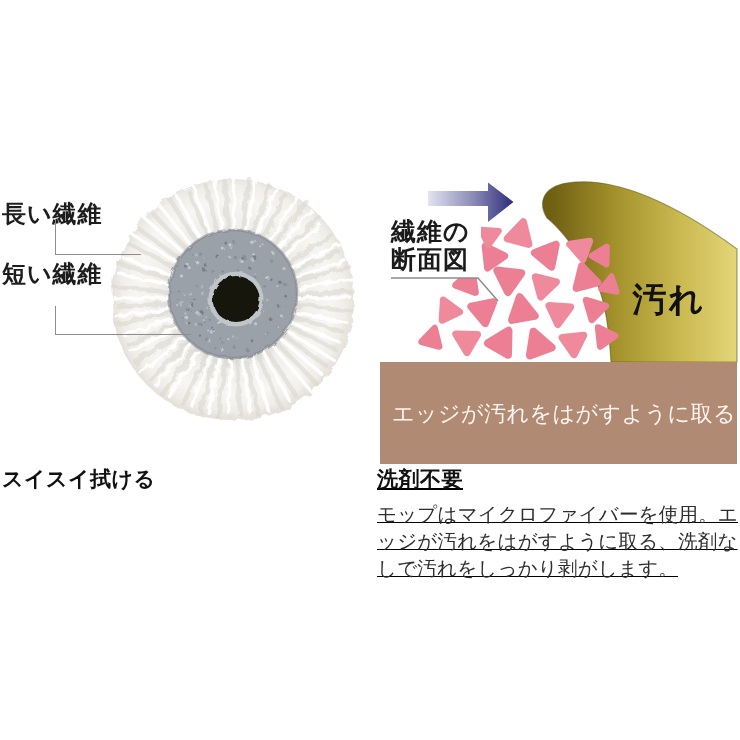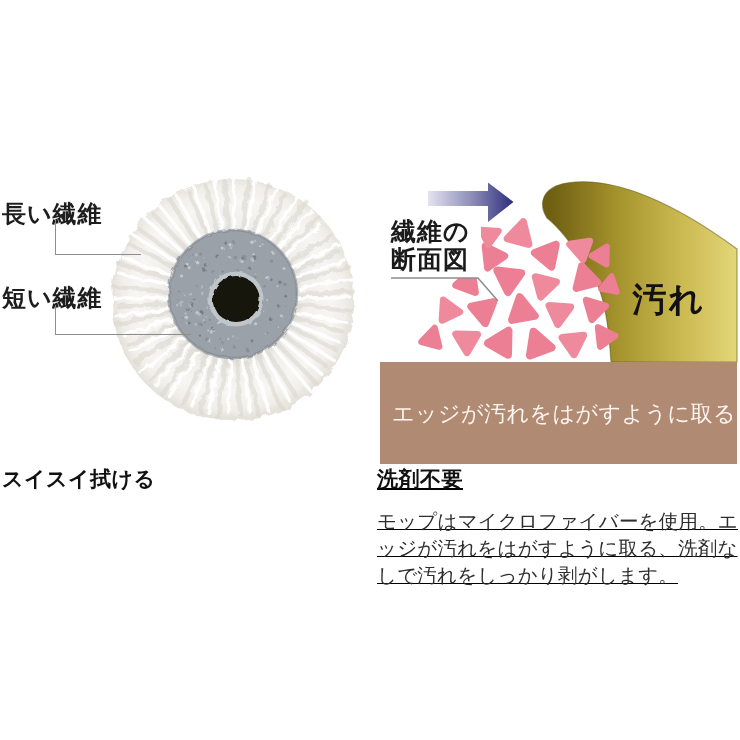--- a/index.html
+++ b/index.html
@@ -7,34 +7,34 @@
     position:relative;width:740px;height:740px;background:#ffffff;overflow:hidden;
     font-family:"Liberation Sans","DejaVu Sans",sans-serif;
   }
   
   .mop-svg{position:absolute;left:105px;top:172px;}
   .fiber-label{
     position:absolute;left:2px;color:#1d1d1d;font-size:24px;font-weight:600;
     letter-spacing:1px;white-space:nowrap;
   }
   .fiber-label.long{top:186px;margin-top:12px;}
-  .fiber-label.short{top:282px;}
+  .fiber-label.short{top:258px;}
   .connector{
     position:absolute;border-left:1.5px solid #8d8d8d;border-bottom:1.5px solid #8d8d8d;
   }
   .connector.long{left:55px;top:219px;width:85px;height:35px;}
   .connector.short{left:55px;top:306px;width:135px;height:28px;}
   
   .diagram-svg{position:absolute;left:380px;top:170px;}
   
   .feature{position:absolute;top:466px;}
   .feature.left{left:2px;width:372px;}
   .feature.right{left:377px;width:362px;text-decoration:underline;}
   .feature h3{
-    margin:0 0 16px 0;font-size:21px;line-height:26px;color:#111111;
+    margin:0 0 9px 0;font-size:21px;line-height:26px;color:#111111;
     font-weight:bold;letter-spacing:0.5px;
   }
   .feature p{
     margin:0;font-size:19.5px;line-height:27px;color:#2d2d2d;
     letter-spacing:0.2px;word-break:break-all;line-break:anywhere;
   }
 </style>
 </head>
 <body>
 

